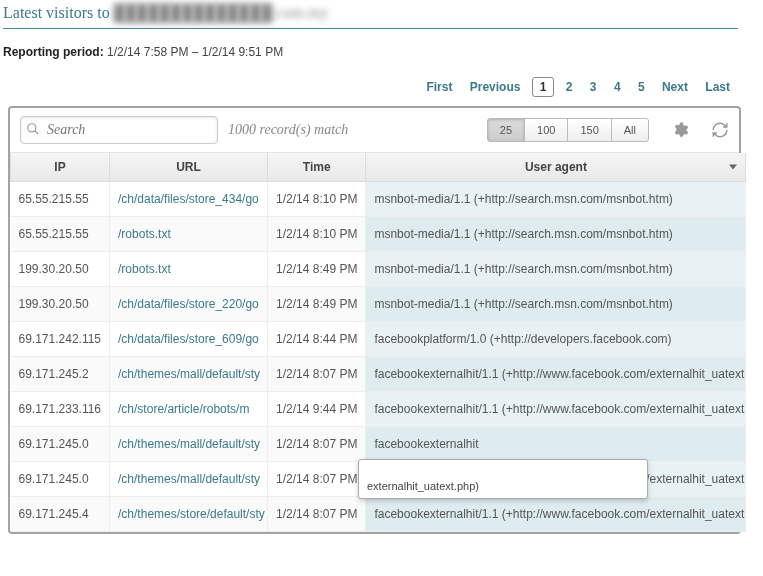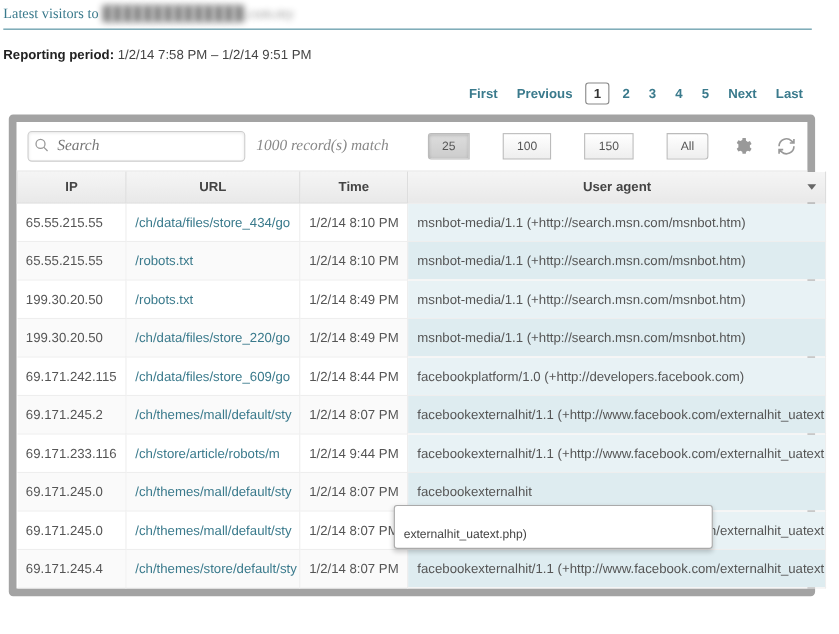--- a/index.html
+++ b/index.html
@@ -9,21 +9,21 @@
     background: #fff;
     color: #333;
     width: 763px;
     height: 576px;
     overflow: hidden;
   }
   .container { padding: 0 0 0 0; }
   .page-title {
     color: #3a7a8c;
     font-family: Georgia, serif;
-    font-size: 13px;
+    font-size: 16px;
     font-weight: normal;
     padding: 4px 0 6px 3px;
   }
   .blur {
     color: transparent;
     text-shadow: 0 0 6px #888;
     user-select: none;
   }
   .title-divider {
     border: none;
@@ -48,21 +48,21 @@
     cursor: pointer;
   }
   .pager .current {
     border: 1px solid #888;
     border-radius: 3px;
     color: #333;
     background: #fff;
     padding: 2px 7px;
   }
   .panel {
-    border: 7px solid #a3a3a3;
+    border: 2px solid #a3a3a3;
     border-radius: 4px;
     margin: 4px 22px 0 8px;
     background: #fff;
   }
   .toolbar {
     display: flex;
     align-items: center;
     padding: 8px 10px;
     border-bottom: 1px solid #e5e5e5;
     gap: 10px;
@@ -91,21 +91,20 @@
   }
   .match-text {
     font-family: Georgia, serif;
     font-style: italic;
     color: #888;
     font-size: 14px;
     flex: 1;
   }
   .page-size-group {
     display: flex;
-    gap: 31px;
   }
   .page-size-group button {
     height: 24px;
     border: 1px solid #bbb;
     background: linear-gradient(#fff,#eee);
     color: #555;
     font-size: 11px;
     padding: 0 12px;
     cursor: pointer;
     margin-left: -1px;

